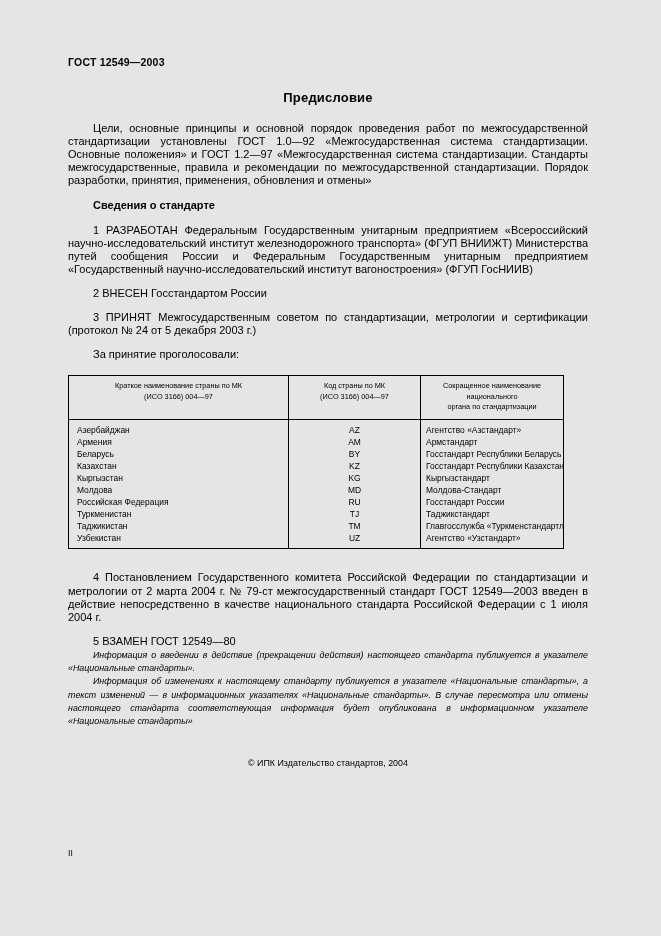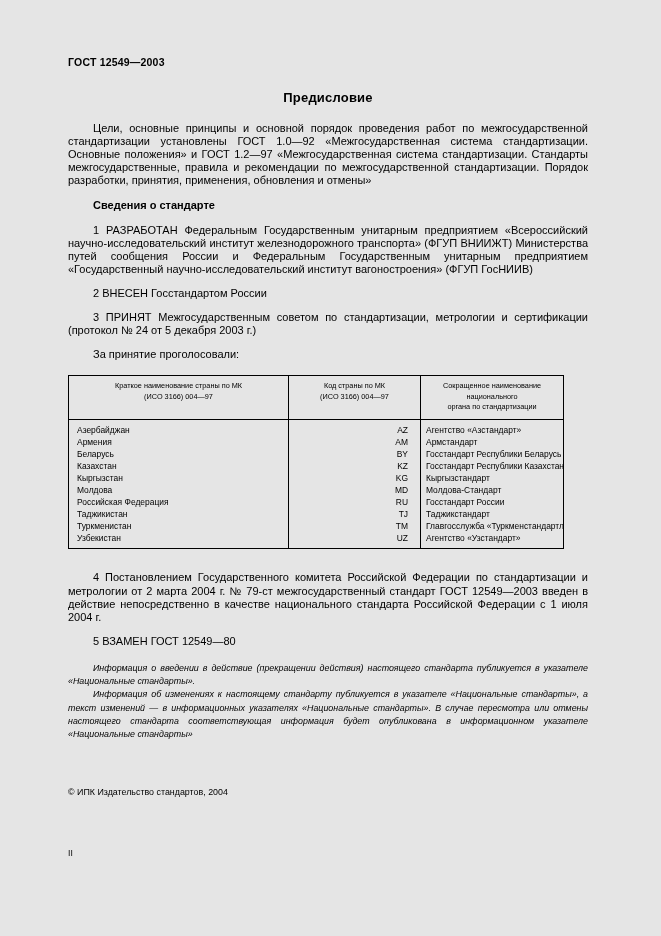--- a/index.html
+++ b/index.html
@@ -91,28 +91,28 @@
   .tbody-row {
     display: flex;
   }
   .tbody-cell {
     font-size: 8.45px;
     line-height: 12.1px;
     box-sizing: border-box;
     padding: 0;
   }
   .tbody-cell.c1 { padding: 4px 0 4px 8px; }
-  .tbody-cell.c2 { padding: 4px 12px 4px 0; text-align: right; }
+  .tbody-cell.c2 { padding: 4px 0 4px 0; text-align: center; }
   .tbody-cell.c3 { padding: 4px 0 4px 5px; }
   .tbody-cell .line { white-space: nowrap; overflow: hidden; }
 
   
   .copyright {
-    margin-top: 46px;
-    text-align: left;
+    margin-top: 30px;
+    text-align: center;
     font-size: 8.9px;
   }
 
   .page-folio {
     position: absolute;
     left: 68px;
     top: 848px;
     font-size: 8.6px;
   }
 </style>
@@ -160,22 +160,22 @@
 
       <div class="tbody-row">
         <div class="tbody-cell c1">
           <div class="line">Азербайджан</div>
           <div class="line">Армения</div>
           <div class="line">Беларусь</div>
           <div class="line">Казахстан</div>
           <div class="line">Кыргызстан</div>
           <div class="line">Молдова</div>
           <div class="line">Российская Федерация</div>
+          <div class="line">Туркменистан</div>
           <div class="line">Таджикистан</div>
-          <div class="line">Туркменистан</div>
           <div class="line">Узбекистан</div>
         </div>
         <div class="tbody-cell c2">
           <div class="line">AZ</div>
           <div class="line">AM</div>
           <div class="line">BY</div>
           <div class="line">KZ</div>
           <div class="line">KG</div>
           <div class="line">MD</div>
           <div class="line">RU</div>
@@ -196,21 +196,21 @@
           <div class="line">Агентство «Узстандарт»</div>
         </div>
       </div>
 
     </div>
 
     <p class="indent" style="margin-top:22px">4  Постановлением Государственного комитета Российской Федерации по стандартизации и метрологии от 2 марта 2004 г. № 79-ст межгосударственный стандарт ГОСТ 12549—2003 введен в действие непосредственно в качестве национального стандарта Российской Федерации с 1 июля 2004 г.</p>
 
     <p class="indent gap-md">5  ВЗАМЕН ГОСТ 12549—80</p>
 
-    <div class="block-italic" style="margin-top:14px">
+    <div class="block-italic" style="margin-top:1px">
       <p class="indent">Информация о введении в действие (прекращении действия) настоящего стандарта публикуется в указателе «Национальные стандарты».</p>
       <p class="indent">Информация об изменениях к настоящему стандарту публикуется в указателе «Национальные стандарты», а текст изменений — в информационных указателях «Национальные стандарты». В случае пересмотра или отмены настоящего стандарта соответствующая информация будет опубликована в информационном указателе «Национальные стандарты»</p>
     </div>
 
     <div class="copyright">© ИПК Издательство стандартов, 2004</div>
 
 
   </div>
 
   <div class="page-folio">II</div>

